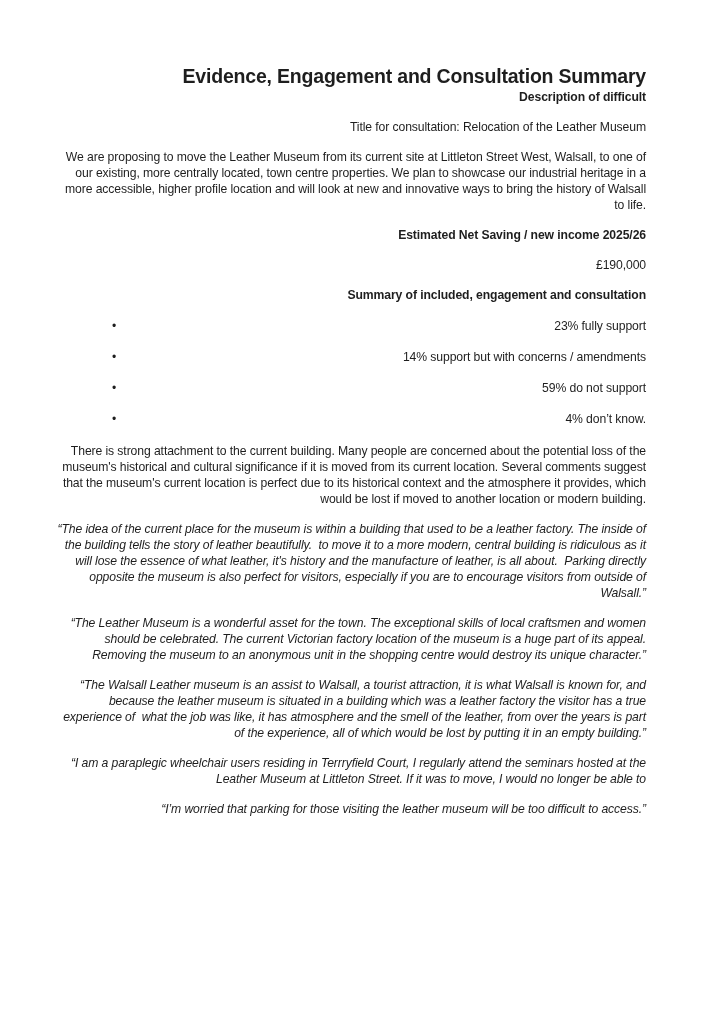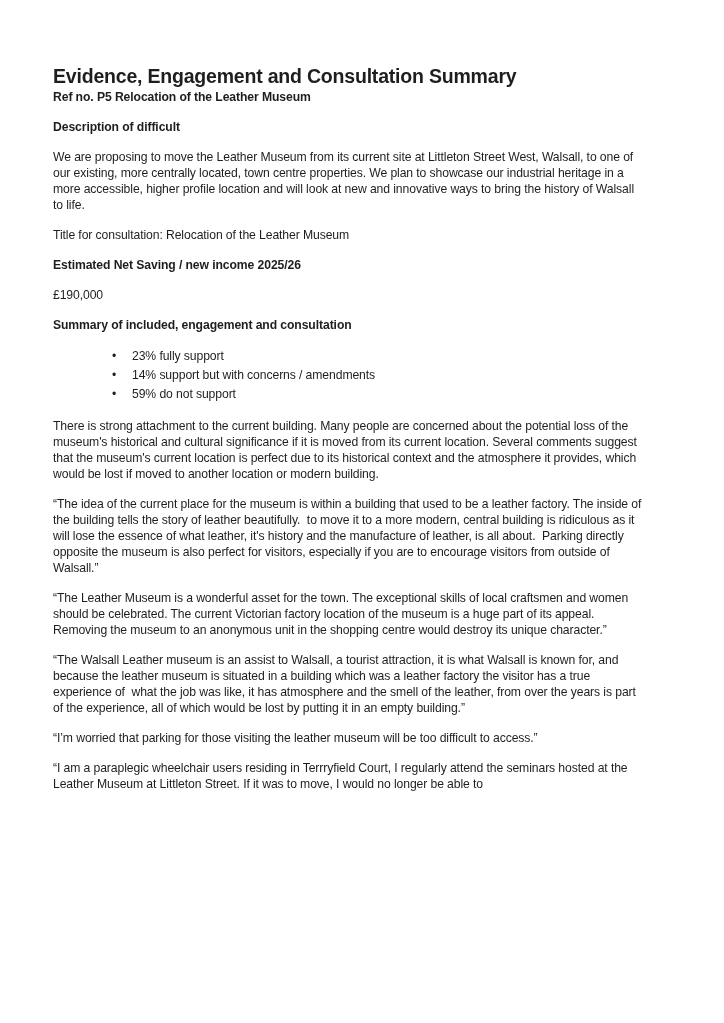--- a/index.html
+++ b/index.html
@@ -13,81 +13,84 @@
     height: 1023px;
     box-sizing: border-box;
     background: #ffffff;
     padding: 64px 78px 0 53px;
     color: #1e1e1e;
     font-family: "Liberation Sans", "DejaVu Sans", sans-serif;
     font-size: 12.2px;
     line-height: 16px;
     letter-spacing: -0.1px;
     overflow: hidden;
+    text-align: right;
   }
   .doc-title {
     font-size: 19.5px;
     line-height: 25px;
     font-weight: bold;
     margin: 0;
     letter-spacing: -0.2px;
   }
   .page p {
     margin: 0 0 14px 0;
     white-space: pre-wrap;
   }
   .ref-line,
   .heading {
     font-weight: bold;
   }
   .quote {
+    font-style: italic;
   }
   ul.bullets {
     list-style: none;
     margin: 0 0 14px 0;
     padding: 0 0 0 79px;
   }
   ul.bullets li {
     position: relative;
     line-height: 19px;
     white-space: pre-wrap;
+    margin-top: 12px;
   }
   ul.bullets li::before {
     content: "\2022";
     position: absolute;
     left: -20px;
     top: 0;
   }
 </style>
 </head>
 <body>
 
 <div class="page">
 
   <h1 class="doc-title">Evidence, Engagement and Consultation Summary</h1>
-  <p class="ref-line">Ref no. P5 Relocation of the Leather Museum</p>
 
   <p class="heading">Description of difficult</p>
+  <p>Title for consultation: Relocation of the Leather Museum</p>
   <p>We are proposing to move the Leather Museum from its current site at Littleton Street West, Walsall, to one of our existing, more centrally located, town centre properties. We plan to showcase our industrial heritage in a more accessible, higher profile location and will look at new and innovative ways to bring the history of Walsall to life.</p>
-  <p>Title for consultation: Relocation of the Leather Museum</p>
 
   <p class="heading">Estimated Net Saving / new income 2025/26</p>
   <p>£190,000</p>
 
   <p class="heading">Summary of included, engagement and consultation</p>
 
   <ul class="bullets">
     <li>23% fully support</li>
     <li>14% support but with concerns / amendments</li>
     <li>59% do not support</li>
+    <li>4% don’t know.</li>
   </ul>
 
   <p>There is strong attachment to the current building. Many people are concerned about the potential loss of the museum's historical and cultural significance if it is moved from its current location. Several comments suggest that the museum's current location is perfect due to its historical context and the atmosphere it provides, which would be lost if moved to another location or modern building.</p>
 
   <p class="quote">“The idea of the current place for the museum is within a building that used to be a leather factory. The inside of the building tells the story of leather beautifully.  to move it to a more modern, central building is ridiculous as it will lose the essence of what leather, it's history and the manufacture of leather, is all about.  Parking directly opposite the museum is also perfect for visitors, especially if you are to encourage visitors from outside of Walsall.”</p>
   <p class="quote">“The Leather Museum is a wonderful asset for the town. The exceptional skills of local craftsmen and women should be celebrated. The current Victorian factory location of the museum is a huge part of its appeal. Removing the museum to an anonymous unit in the shopping centre would destroy its unique character.”</p>
   <p class="quote">“The Walsall Leather museum is an assist to Walsall, a tourist attraction, it is what Walsall is known for, and  because the leather museum is situated in a building which was a leather factory the visitor has a true experience of  what the job was like, it has atmosphere and the smell of the leather, from over the years is part of the experience, all of which would be lost by putting it in an empty building.”</p>
 
 
+  <p class="quote">“I am a paraplegic wheelchair users residing in Terrryfield Court, I regularly attend the seminars hosted at the Leather Museum at Littleton Street. If it was to move, I would no longer be able to</p>
   <p class="quote">“I’m worried that parking for those visiting the leather museum will be too difficult to access.”</p>
-  <p class="quote">“I am a paraplegic wheelchair users residing in Terrryfield Court, I regularly attend the seminars hosted at the Leather Museum at Littleton Street. If it was to move, I would no longer be able to</p>
 
 </div>
 
 </body></html>

